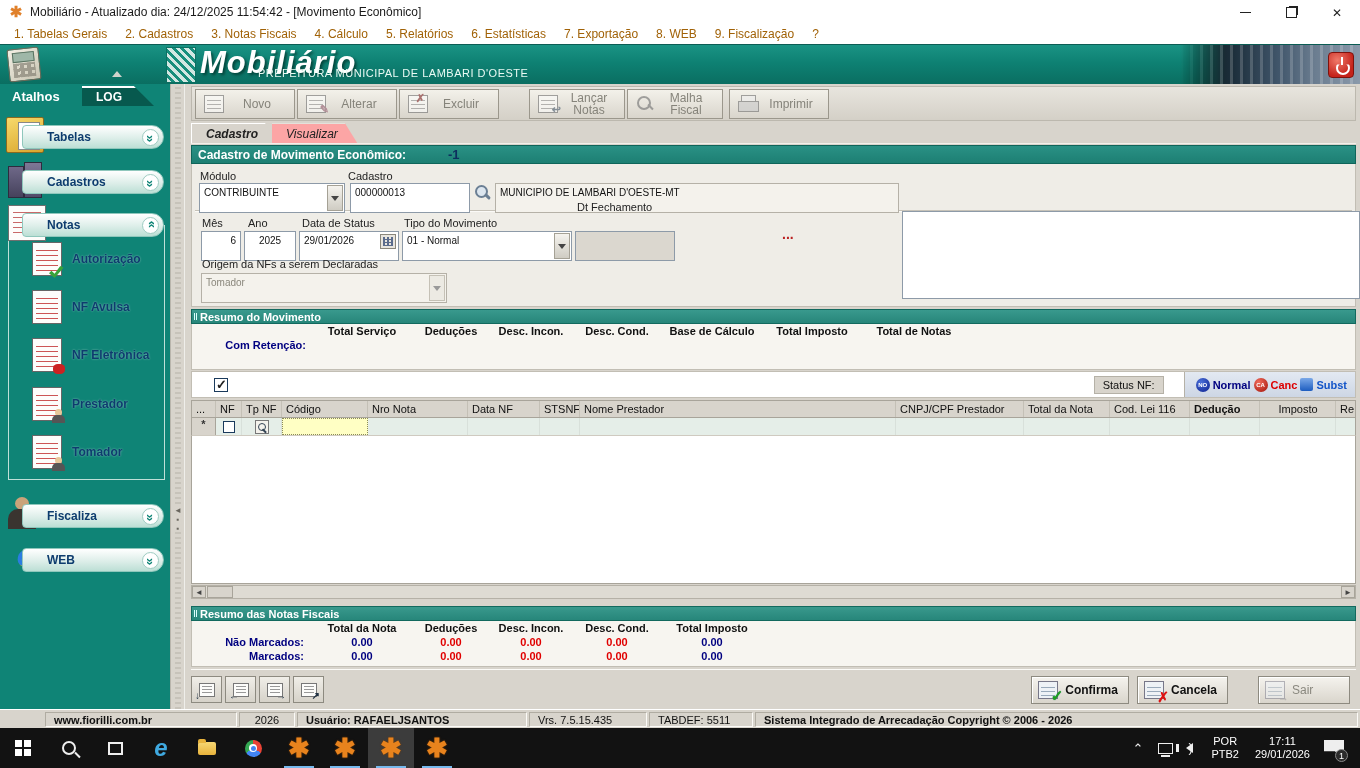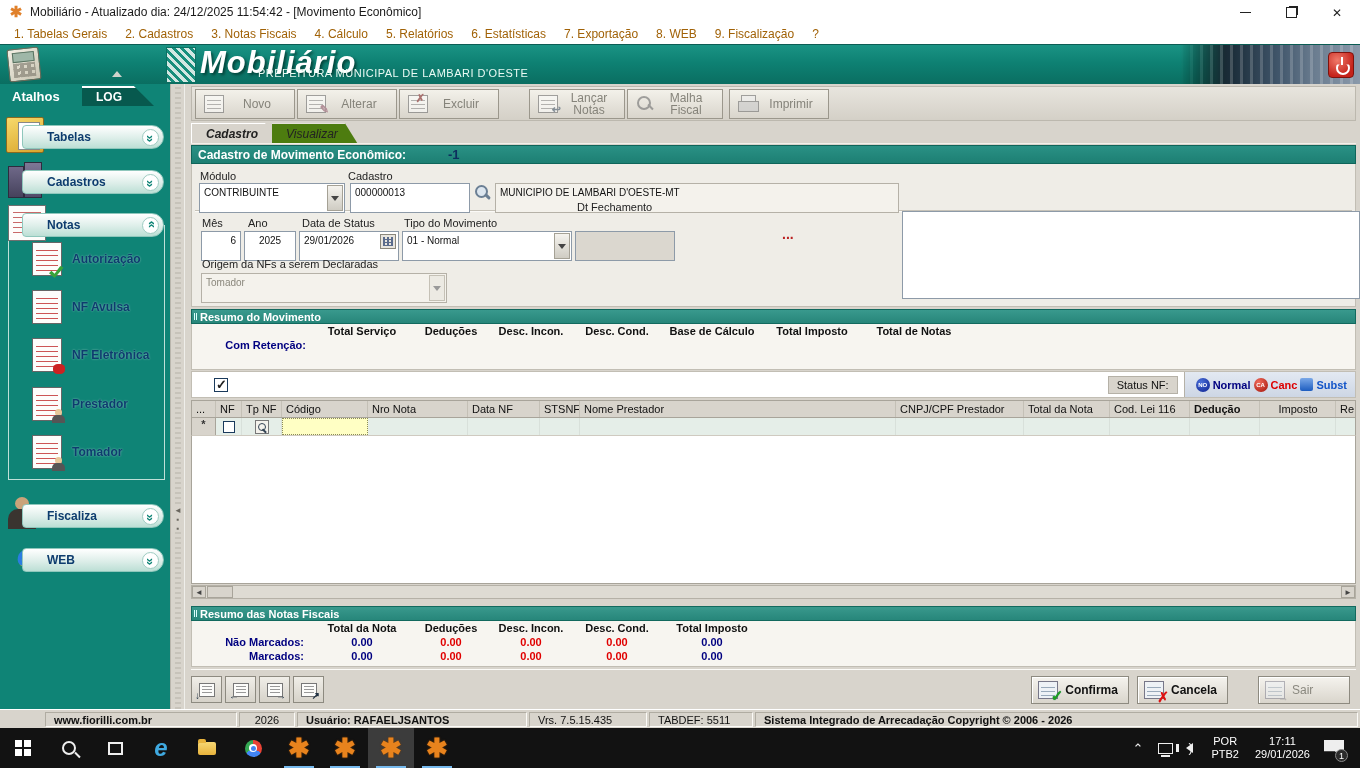--- a/index.html
+++ b/index.html
@@ -105,21 +105,21 @@
   .tb-mag::before { content:""; position:absolute; left:1px; top:1px; width:10px; height:10px; border:2px solid #777; border-radius:50%; }
   .tb-mag::after { content:""; position:absolute; left:11px; top:11px; width:7px; height:2px; background:#777; transform:rotate(45deg); }
   .tb-printer { width:20px; height:18px; position:relative; }
   .tb-printer::before { content:""; position:absolute; left:3px; top:0; width:13px; height:6px; background:#eee; border:1px solid #777; }
   .tb-printer::after { content:""; position:absolute; left:0; top:6px; width:19px; height:9px; background:#ccc; border:1px solid #777; }
   
   .tabstrip { position:absolute; top:39px; left:6px; height:21px; display:flex; }
   .tab { height:21px; padding:3px 20px 0 14px; font-style:italic; font-size:12px; color:#222;
     clip-path:polygon(0 0, calc(100% - 13px) 0, 100% 100%, 0 100%); }
   .tab.active { background:#d8d4cc; font-weight:bold; border-top:1px solid #fff; border-left:1px solid #fff; }
-  .tab.inactive { background:#4d7c0f; margin-left:-6px; z-index:-0; border-top:1px solid #e4e1da; }
+  .tab.inactive { background:#fca5a5; margin-left:-6px; z-index:-0; border-top:1px solid #e4e1da; }
   .tabline { position:absolute; top:59px; left:6px; right:4px; height:1px; background:#f2f0ea; }
   
   .sec-title { position:absolute; top:61px; left:6px; right:4px; height:19px; background:linear-gradient(180deg,#2a9185,#1d7f73);
     color:#fff; font-weight:bold; display:flex; align-items:center; padding-left:6px; border:1px solid #0f655a; }
   .sec-title .neg { margin-left:42px; color:#0d2f5e; font-size:13px; }
   
   .formarea { position:absolute; top:80px; left:6px; right:4px; height:143px; background:#efede7; border:1px solid #c2beb4; border-top:none; }
   .flabel { position:absolute; font-size:11px; color:#222; }
   .field { position:absolute; height:30px; background:#fff; border:1px solid #8d9aa8; font-size:10px; padding:3px 4px 0 4px; color:#111; }
   .field.gray { background:#dbd7cf; }
@@ -145,21 +145,21 @@
   .rm-table { position:absolute; left:6px; right:4px; background:#f7f5f0; border:1px solid #c2beb4; border-top:none; font-size:11px; }
   .rm-row { display:flex; height:14px; align-items:center; }
   .rm-cell { text-align:center; font-weight:bold; color:#111; }
   .rm-label { width:120px; text-align:right; font-weight:bold; color:#000080; padding-right:6px; }
   .navy { color:#000080; } .red { color:#e00000; }
   
   .checkstrip { position:absolute; left:6px; right:4px; height:27px; background:#fff; border:1px solid #c2beb4; }
   .cb { width:14px; height:14px; background:#fff; border:1px solid #1a3a5c; display:inline-block; position:relative; }
   .cb.checked::before { content:"\2713"; position:absolute; left:1px; top:-2px; font-size:13px; font-weight:bold; color:#222; }
   .legend { position:absolute; right:0; top:0; height:100%; display:flex; align-items:center; font-size:11px; }
-  .legend .snf { background:#d8d4cc; border:1px solid #b5b1a7; padding:2px 8px; margin-right:6px; }
+  .legend .snf { background:#d8d4cc; border:1px solid #b5b1a7; padding:2px 8px; margin-right:20px; }
   .legend-items { background:linear-gradient(180deg,#e3e9f2,#cdd6e4); height:100%; display:flex; align-items:center; padding:0 8px; border-left:1px solid #b5b1a7; }
   .st-circle { width:14px; height:14px; border-radius:50%; color:#fff; font-size:6px; font-weight:bold; display:flex; align-items:center; justify-content:center; margin:0 3px; }
   .st-normal-i { background:radial-gradient(circle at 35% 30%,#4a6fd8,#0b1f8e); }
   .st-canc-i { background:radial-gradient(circle at 35% 30%,#f06a5a,#a31208); }
   .st-subst-i { width:13px; height:13px; background:linear-gradient(180deg,#7aa8e8,#1d5dc0); border-radius:2px; margin:0 3px; }
   .st-lab { font-weight:bold; }
   
   .grid { position:absolute; left:6px; right:4px; }
   .grid-header { display:flex; height:18px; background:#d8d4cc; border:1px solid #a8a49a; font-size:11px; color:#111; }
   .gh-cell { padding:2px 3px 0 4px; border-right:1px solid #c4c0b6; white-space:nowrap; overflow:hidden; flex:none; }

